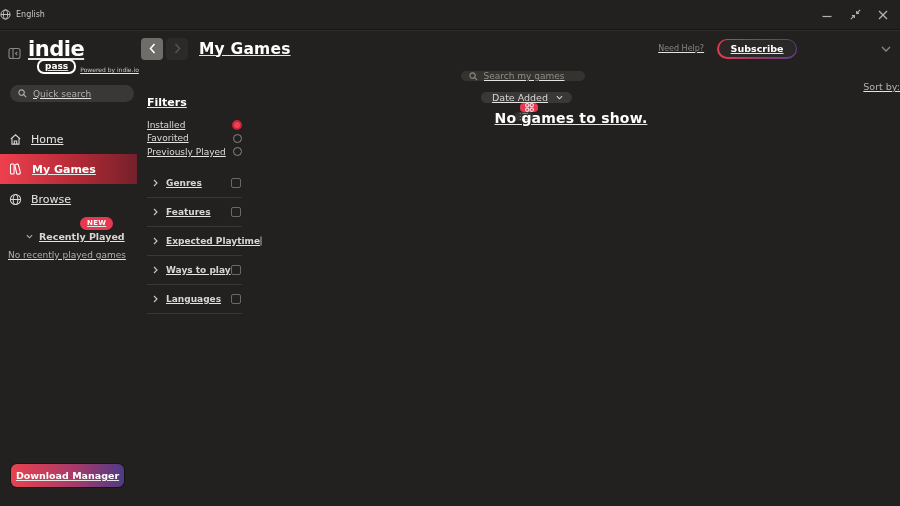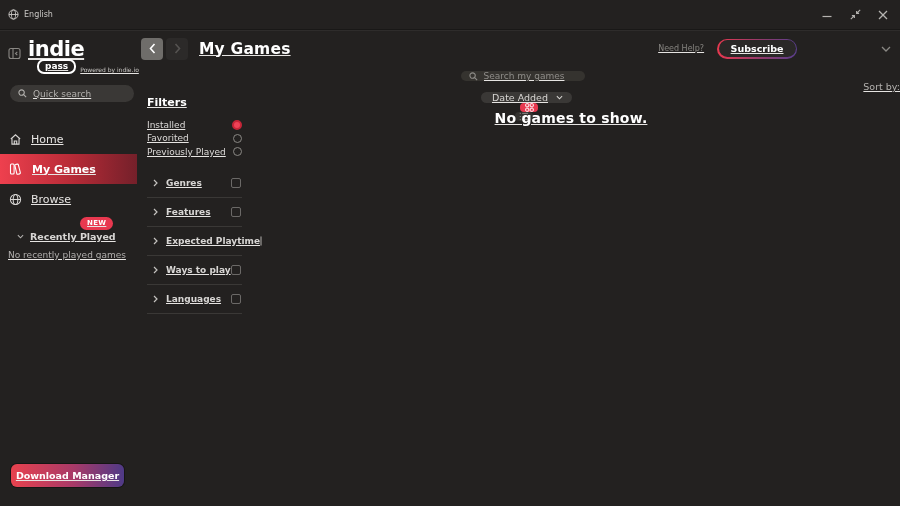--- a/index.html
+++ b/index.html
@@ -8,21 +8,21 @@
     background:#232120;
     font-family:"DejaVu Sans", sans-serif;
     color:#e6e4e2;
     -webkit-font-smoothing:antialiased;
   }
   .app { width:900px; height:506px; display:flex; flex-direction:column; }
 
   
   .titlebar {
     height:30px; flex:0 0 30px; display:flex; align-items:center;
-    padding:0 10px 0 8px;
+    padding:0 10px 0 0;
     border-bottom:1px solid #191817; box-shadow:0 1px 0 #2e2c2b;
   }
   .lang { display:flex; align-items:center; gap:5px; cursor:pointer; }
   .lang span { font-size:8px; color:#c9c7c4; }
   .win-controls { margin-left:auto; display:flex; align-items:center; gap:14px; }
   .win-btn { width:14px; height:14px; display:flex; align-items:center; justify-content:center; cursor:pointer; }
 
   
   .content-row { flex:1; display:flex; min-height:0;text-decoration:underline; }
 
@@ -59,21 +59,21 @@
     height:30px; margin:3px 0;
     background:linear-gradient(90deg,#ee404e 0%,#b42a36 55%,#74202a 100%);
   }
   .nav-item.active .label { font-weight:bold; color:#fff; }
   .badge {
     background:#e8384f; color:#fff; font-size:7px; font-weight:bold;
     border-radius:8px; padding:2px 7px 3px; letter-spacing:0.3px;margin-top:48px;
   }
 
   .recent { margin-top:17px; }
-  .recent-header { display:flex; align-items:center; gap:6px; padding-left:17px; cursor:pointer; }
+  .recent-header { display:flex; align-items:center; gap:6px; padding-left:26px; cursor:pointer; }
   .recent-header .label { font-size:9.5px; font-weight:bold; color:#d8d6d4; }
   .recent-empty { font-size:9px; color:#b0aeac; padding-left:8px; margin-top:8px; }
 
   .download-btn {
     margin:auto 16px 19px 11px; width:113px; height:23px; border:none; cursor:pointer;
     border-radius:6px; background:linear-gradient(90deg,#e8424e 0%,#a93a68 55%,#4f3a87 100%);
     color:#fff; font-size:9.5px; font-weight:bold; font-family:"DejaVu Sans", sans-serif;
     box-shadow:0 0 0 1px rgba(0,0,0,0.35);
   }
 

